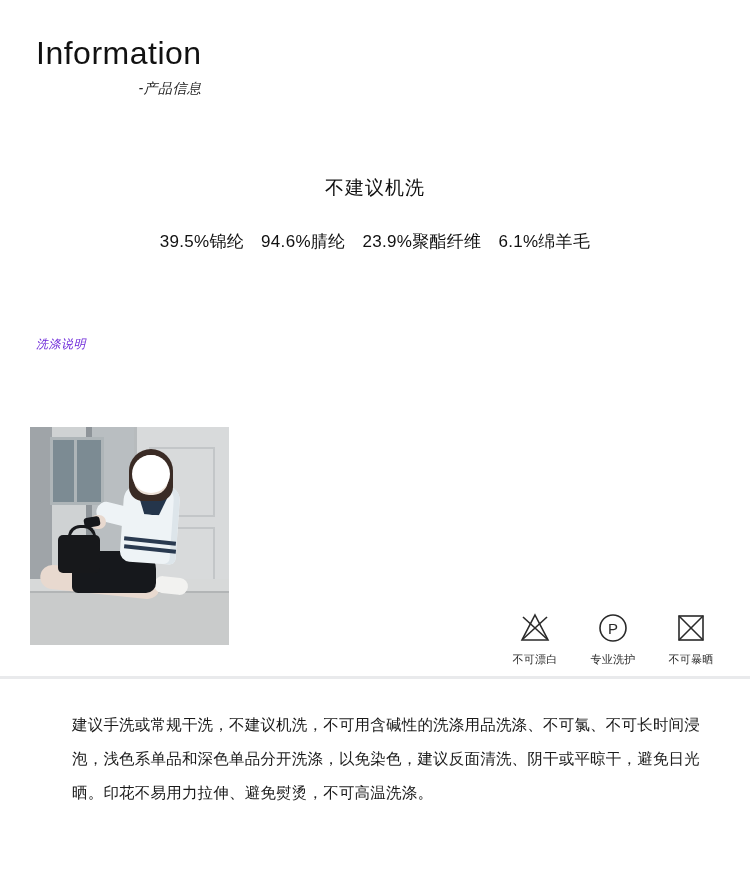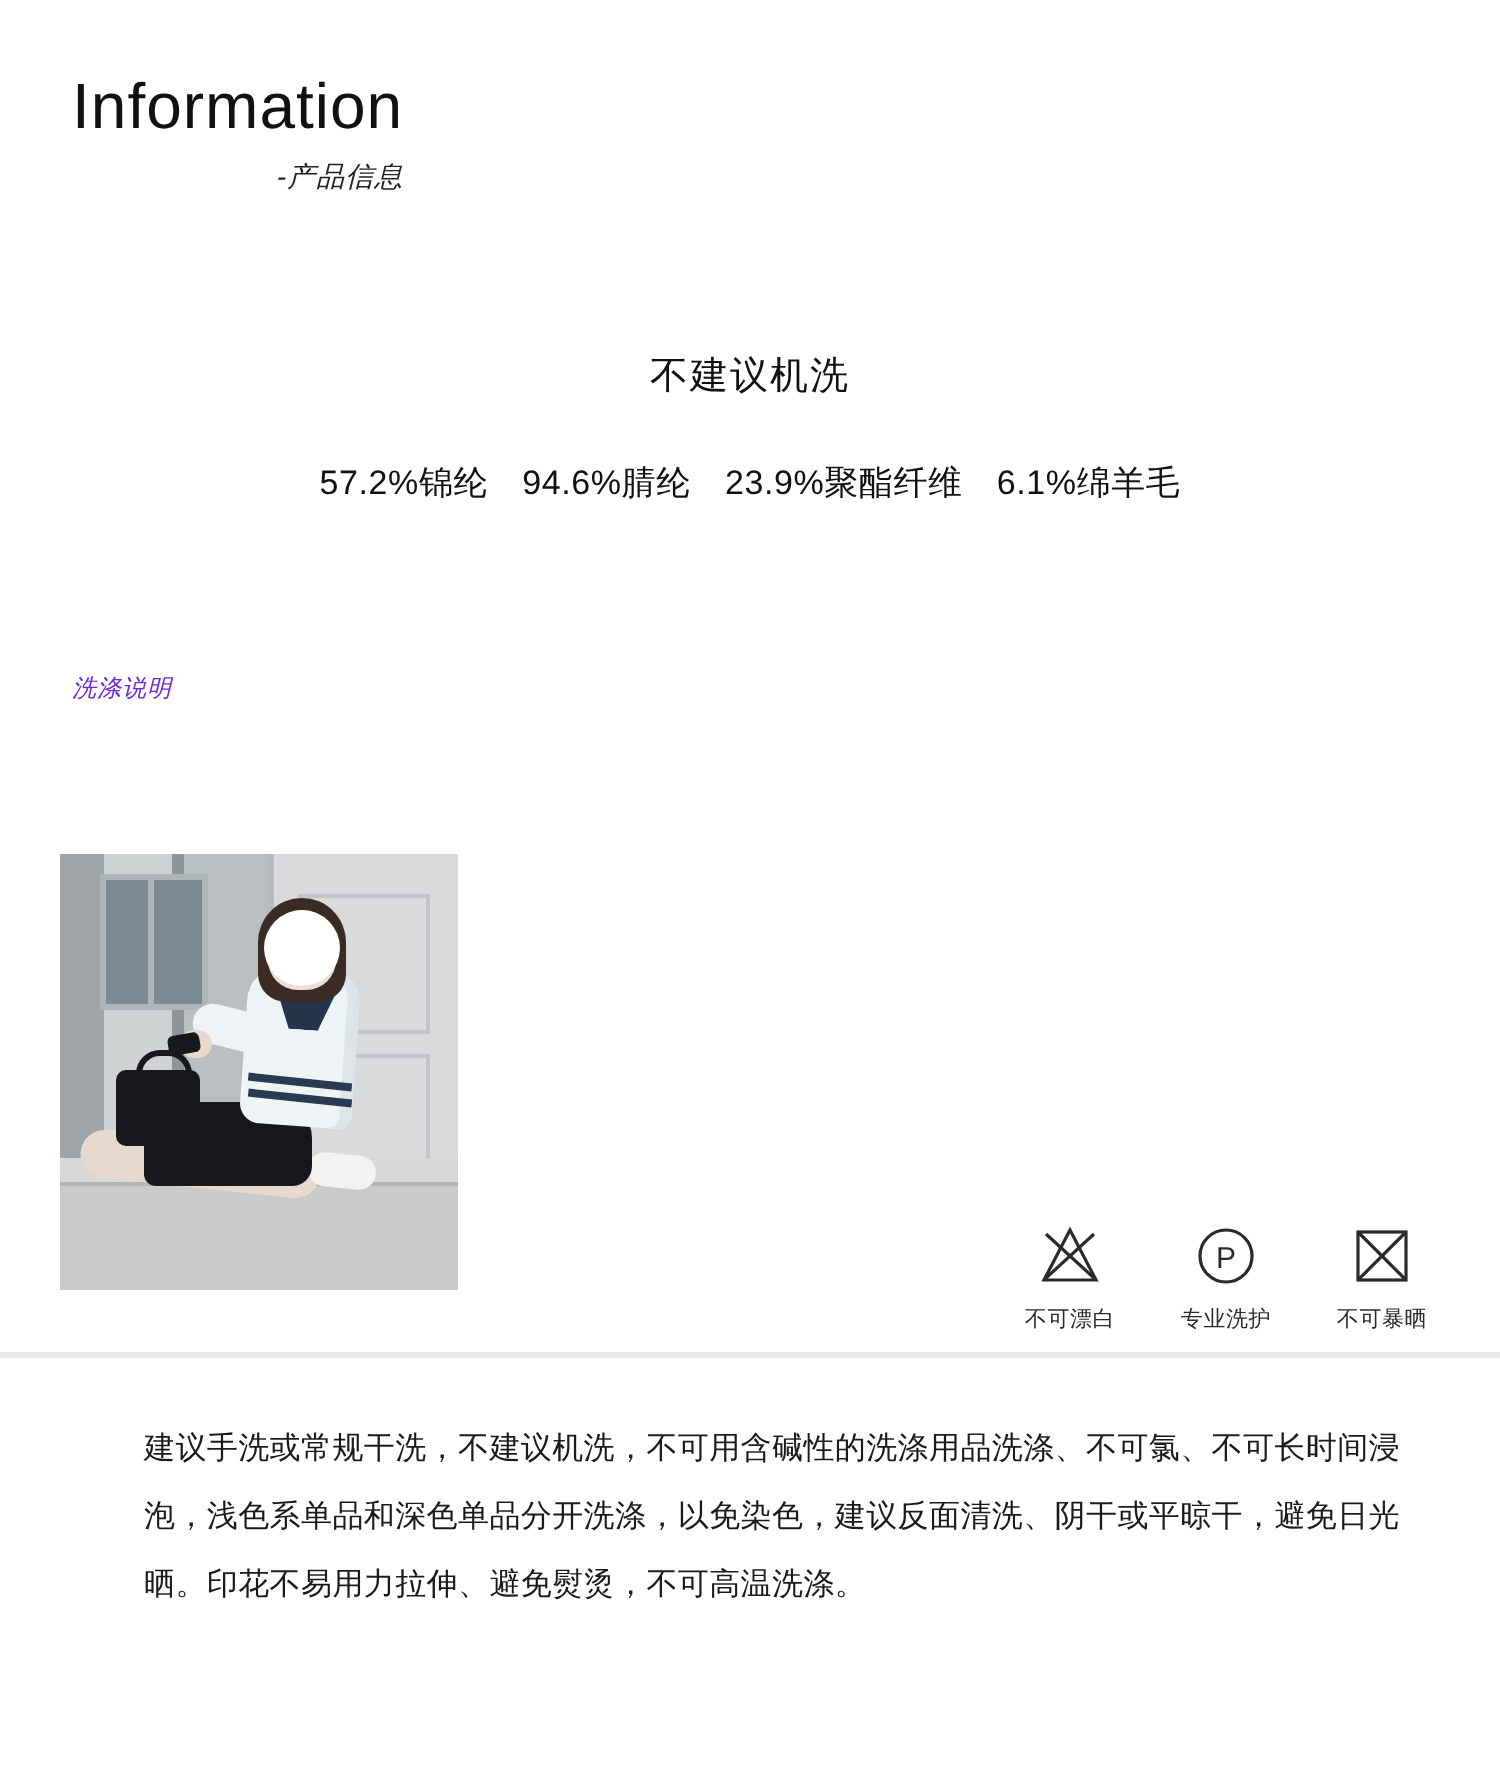--- a/index.html
+++ b/index.html
@@ -373,21 +373,21 @@
 
 <div class="page">
 
   <div class="header">
     <div class="header-title">Information</div>
     <div class="header-sub">-产品信息</div>
   </div>
 
   <div class="fabric-title">不建议机洗</div>
   <div class="fabric-line">
-    <span>57.2%锦纶</span>
+    <span>39.5%锦纶</span>
     <span>94.6%腈纶</span>
     <span>23.9%聚酯纤维</span>
     <span>6.1%绵羊毛</span>
   </div>
 
   <div class="wash-title">洗涤说明</div>
 
   <div class="photo">
     <div class="bg-wall"></div>
     <div class="window"></div>

